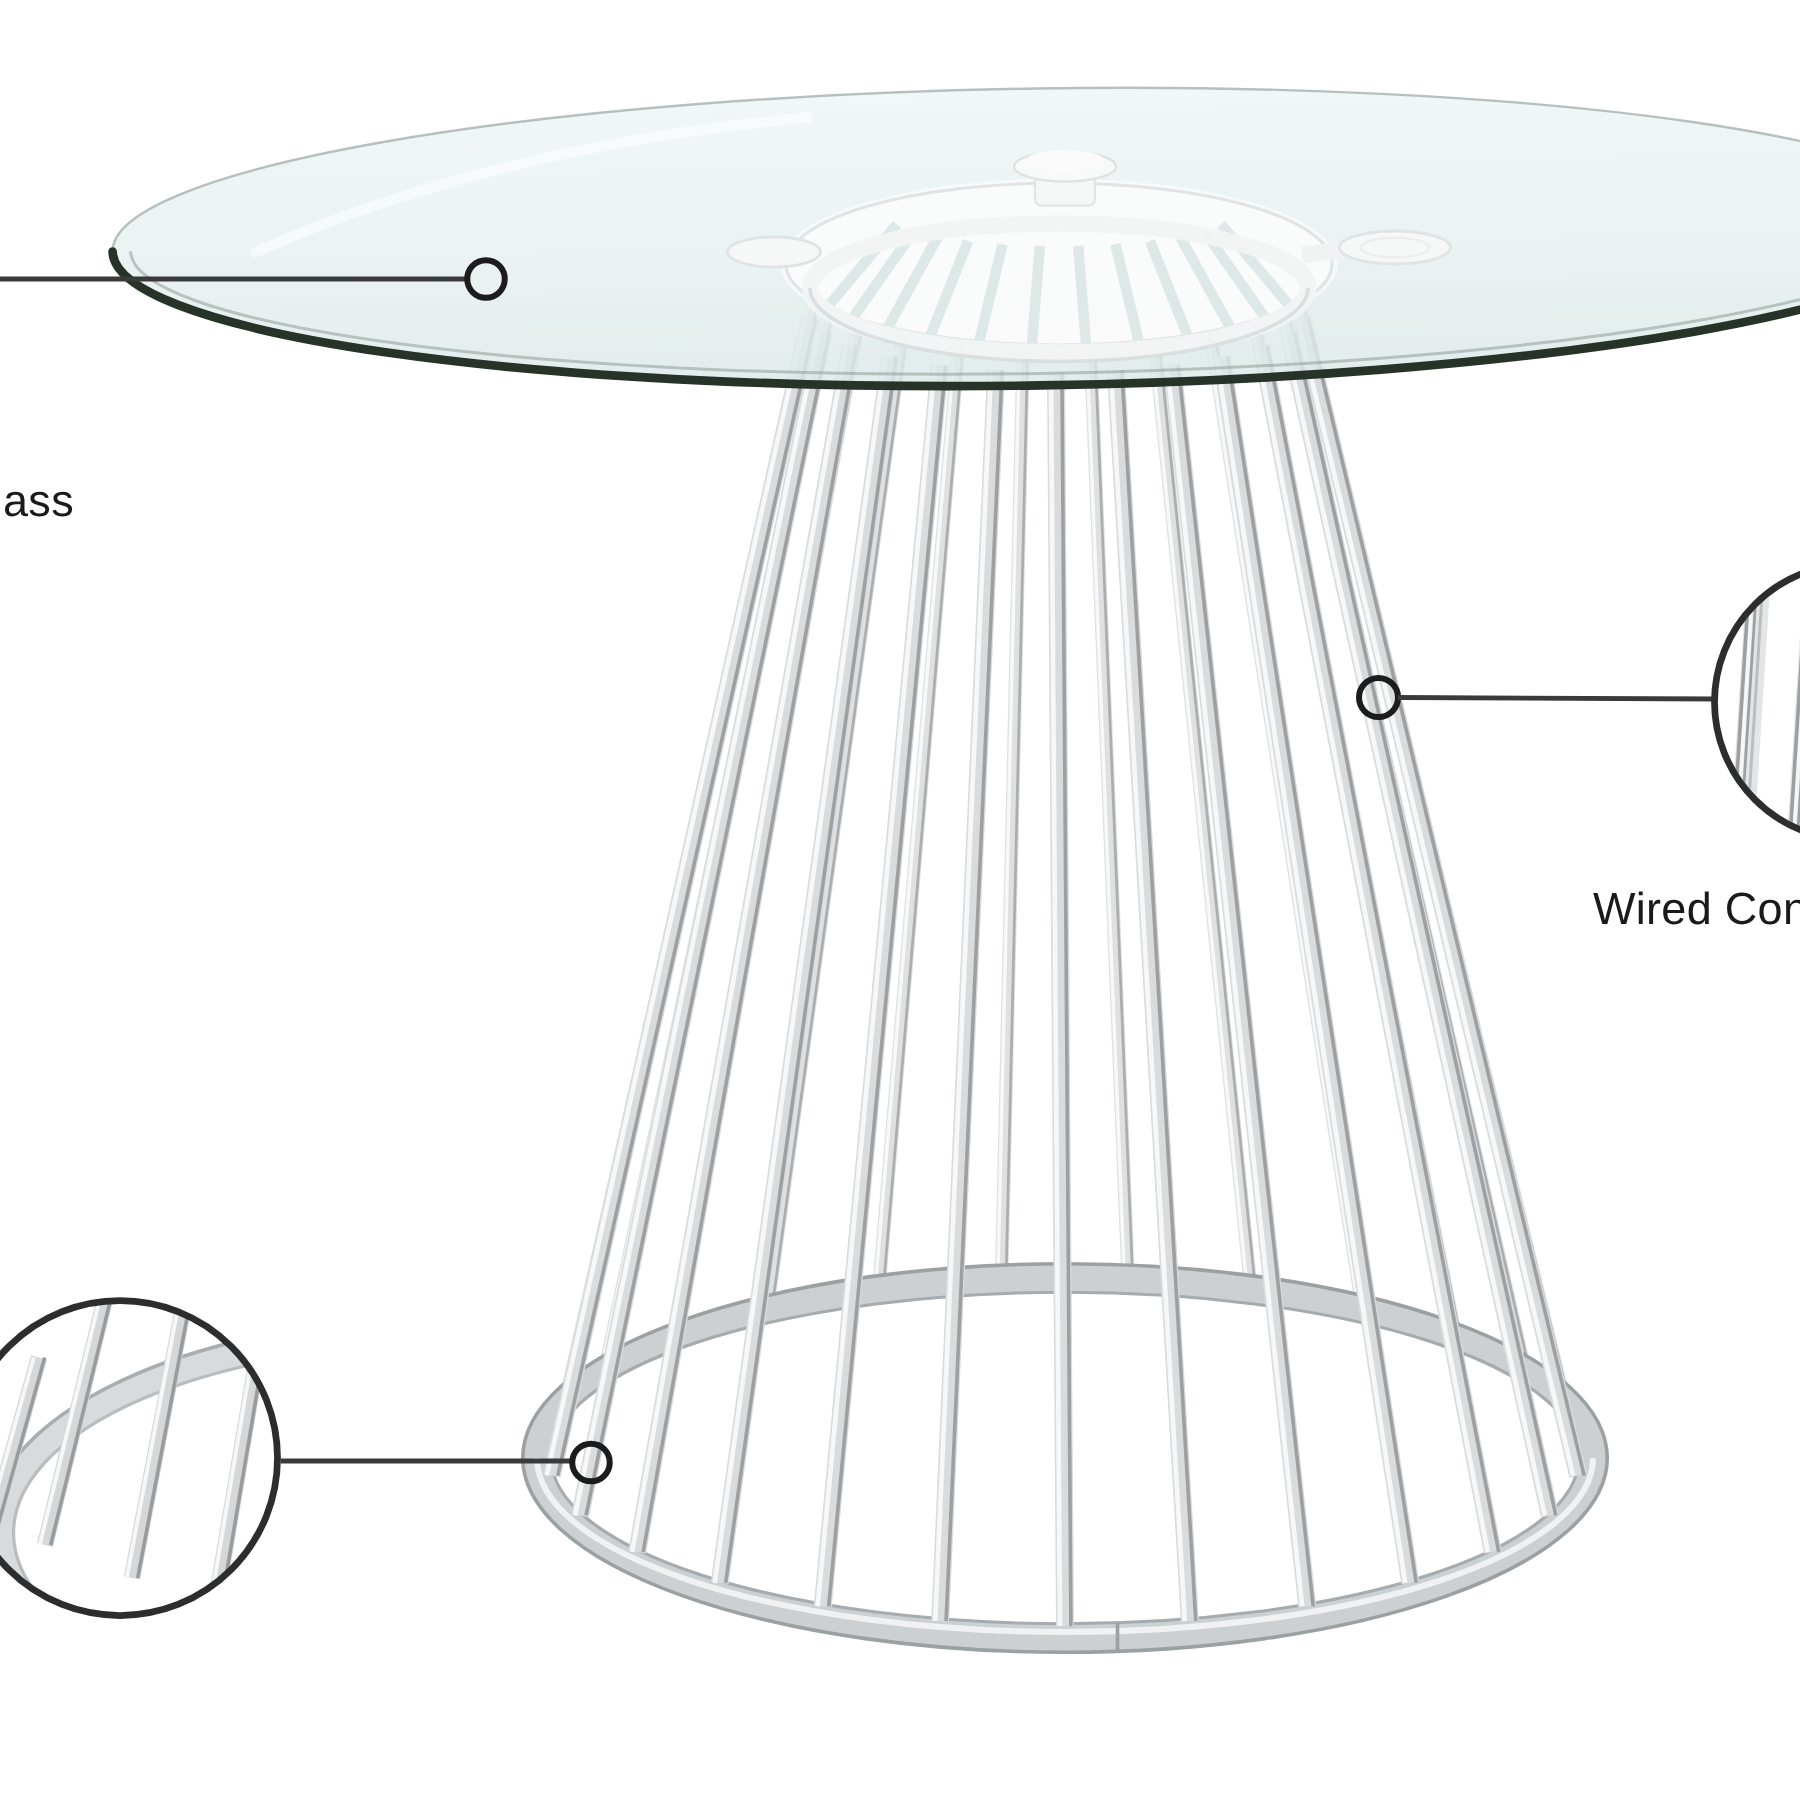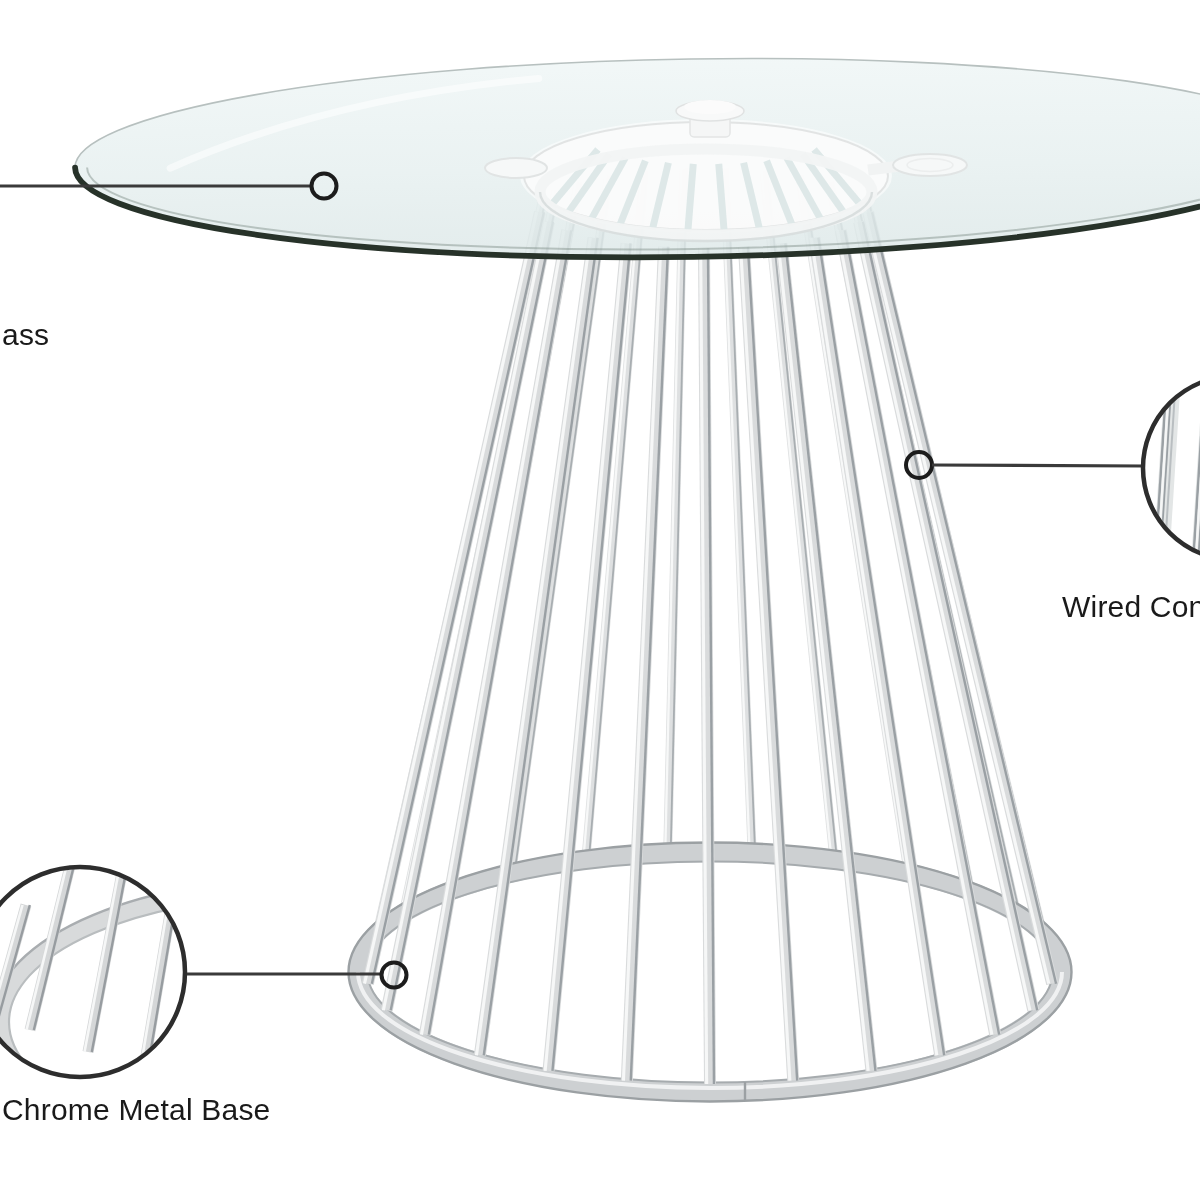--- a/index.html
+++ b/index.html
@@ -264,14 +264,13 @@
           <line x1="29.8" y1="905" x2="-2.2" y2="1020" stroke="#979ca0" stroke-width="2.4"></line>
         </g>
         <circle cx="80" cy="972" r="105" fill="none" stroke="#2d2d2d" stroke-width="4.5"></circle>
         <line x1="187" y1="974" x2="381" y2="974" stroke="#3a3a3a" stroke-width="3.2"></line>
         <circle cx="394" cy="975" r="12.5" fill="none" stroke="#1c1c1c" stroke-width="4"></circle>
       </g>
   </svg>
 
   <div class="callout-label" id="label-glass" style="left: 2px; top: 320px; font-size: 30px; color: rgb(26, 26, 26);">ass</div>
   <div class="callout-label" id="label-wired" style="left: 1062px; top: 592px; font-size: 30px; color: rgb(26, 26, 26);">Wired Con</div>
-  <div class="callout-label" id="label-base" style="left: 2px; top: 1095px; font-size: 30px; color: rgb(26, 26, 26);">Chrome Metal Base</div>
 </div>
 
 </body></html>

